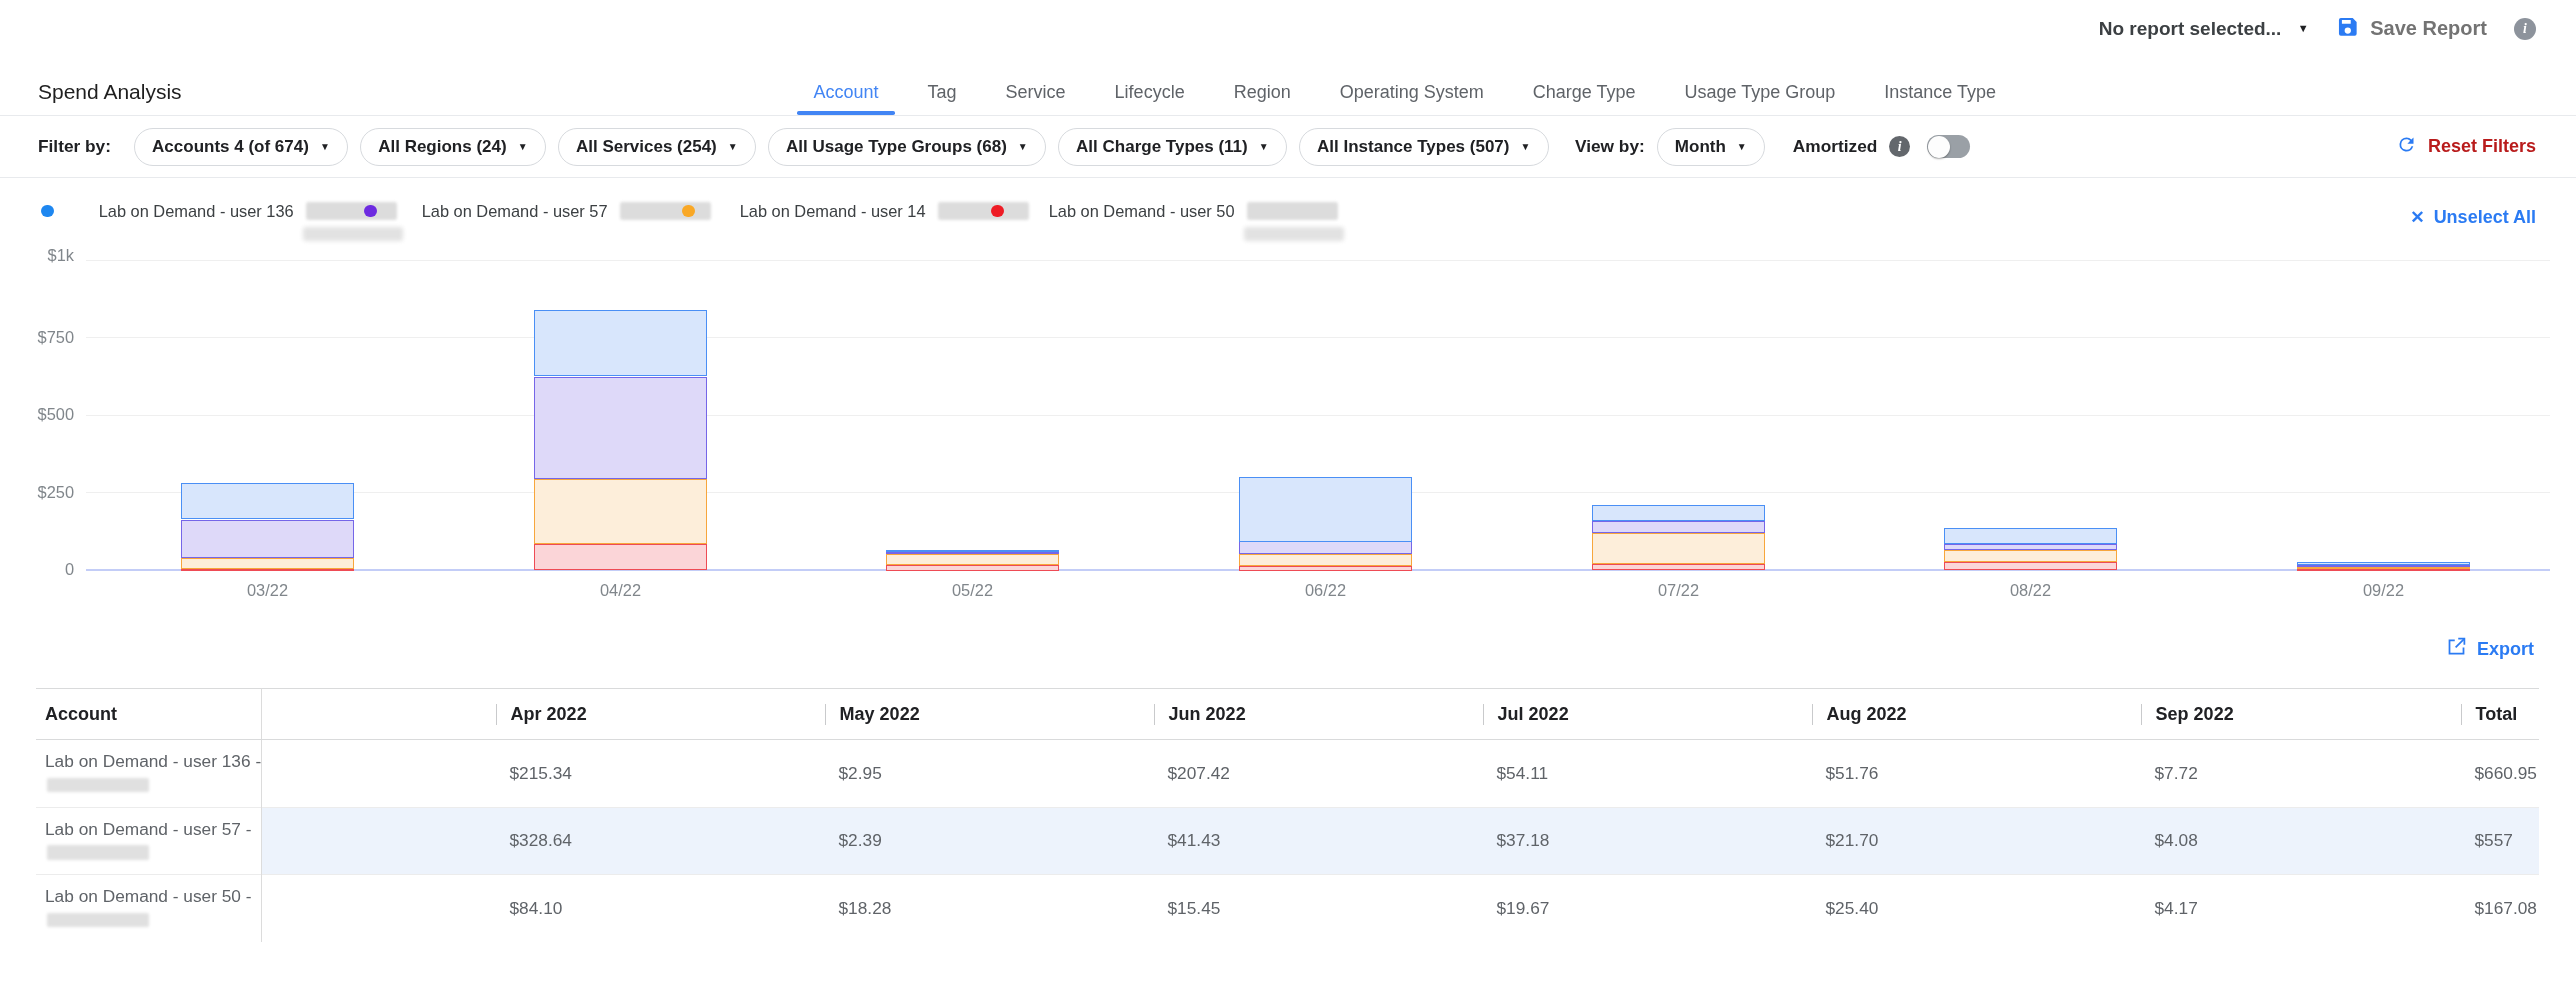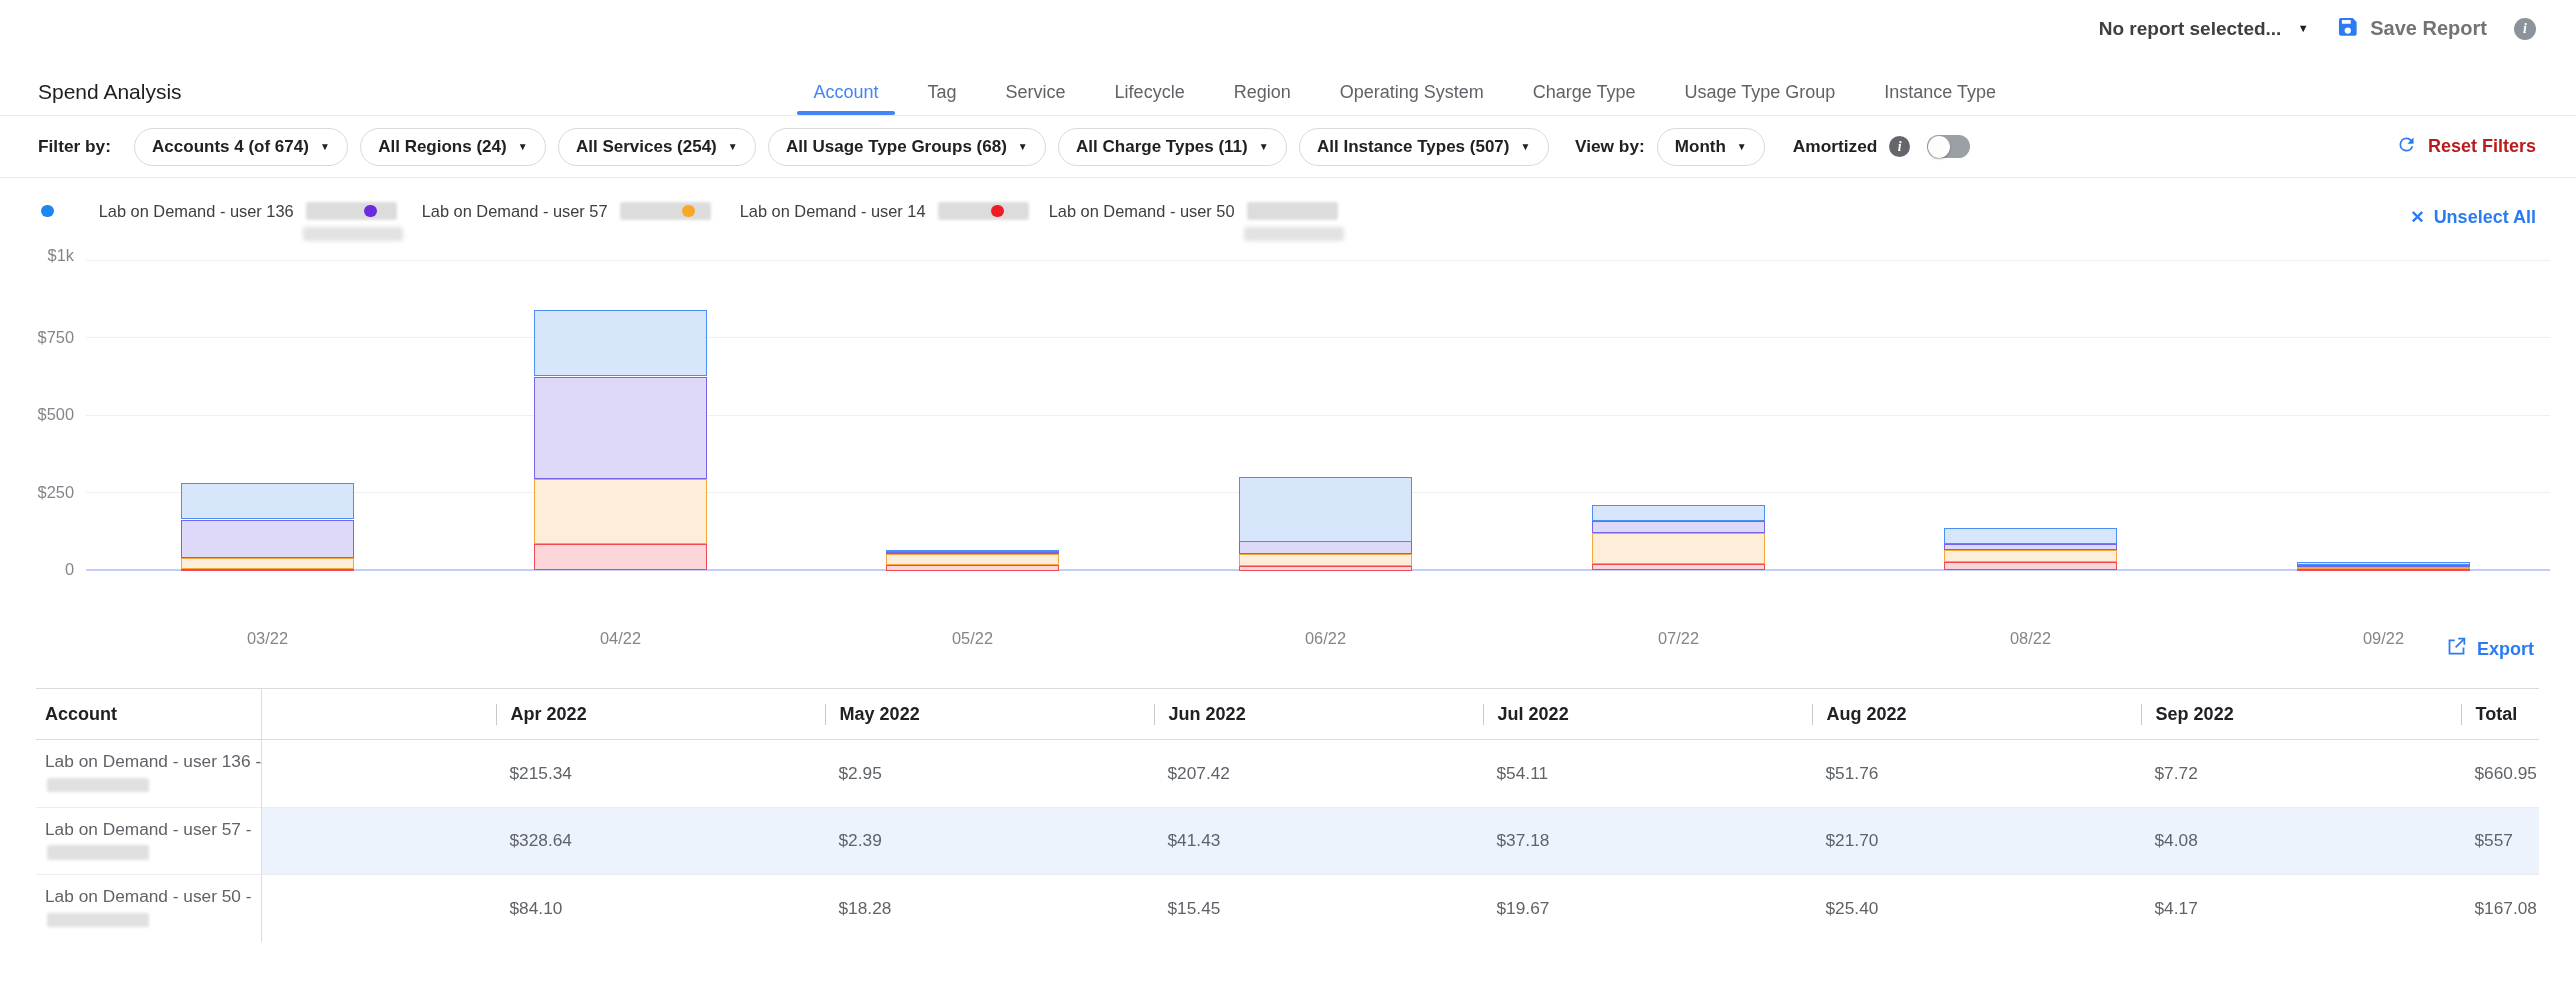--- a/index.html
+++ b/index.html
@@ -46,21 +46,21 @@
   .redact1{width:91px;height:18px;background:#dcdcdc;border-radius:2.7px;filter:blur(1.8px);}
   .redact-line2{position:absolute;top:24.5px;left:-3.6px;width:100px;height:14.5px;background:#e2e2e2;border-radius:2.7px;filter:blur(2.3px);}
   .unselect-all{position:absolute;top:207px;right:40px;display:flex;gap:9px;align-items:center;color:#2b7bf3;font-size:18px;font-weight:bold;cursor:pointer;}
   .x-icon{font-size:17.3px;line-height:1;}
   
   .chart-layer{position:absolute;top:245px;left:0;width:2576px;height:373px;}
   .ytick{position:absolute;width:56px;left:18px;text-align:right;font-size:16.4px;color:#80868b;}
   .grid{position:absolute;left:86px;width:2464px;height:0.9px;background:#efefef;}
   .grid.axis{height:1.8px;background:#c3cdf7;}
   .bar-seg{position:absolute;box-sizing:border-box;border-width:1.8px;border-style:solid;}
-  .xtick{position:absolute;width:173px;text-align:center;font-size:16.4px;color:#80868b;top:336px;margin-top:48px;}
+  .xtick{position:absolute;width:173px;text-align:center;font-size:16.4px;color:#80868b;top:336px;}
   
   .export-btn{position:absolute;top:636px;right:42px;display:flex;align-items:center;gap:10px;color:#2b7bf3;font-size:18px;font-weight:bold;cursor:pointer;}
   
   .spend-table{position:absolute;top:688px;left:36px;width:2503px;border-collapse:collapse;table-layout:fixed;}
   .spend-table th,.spend-table td{text-align:left;vertical-align:middle;overflow:visible;}
   .spend-table thead th{border-top:0.9px solid #d9dadb;border-bottom:0.9px solid #d9dadb;height:48px;font-size:18px;color:#202124;font-weight:bold;}
   .account-h,.account-c{border-right:0.9px solid #dcdcdc;padding-left:9px;}
   .spend-table thead th .tick{border-left:0.9px solid #c9cacc;padding-left:13.6px;display:inline-block;line-height:21px;}
   .spend-table tbody td{height:52px;font-size:17.3px;color:#5f6368;}
   .spend-table tbody tr + tr td{border-top:0.9px solid #ececec;}

